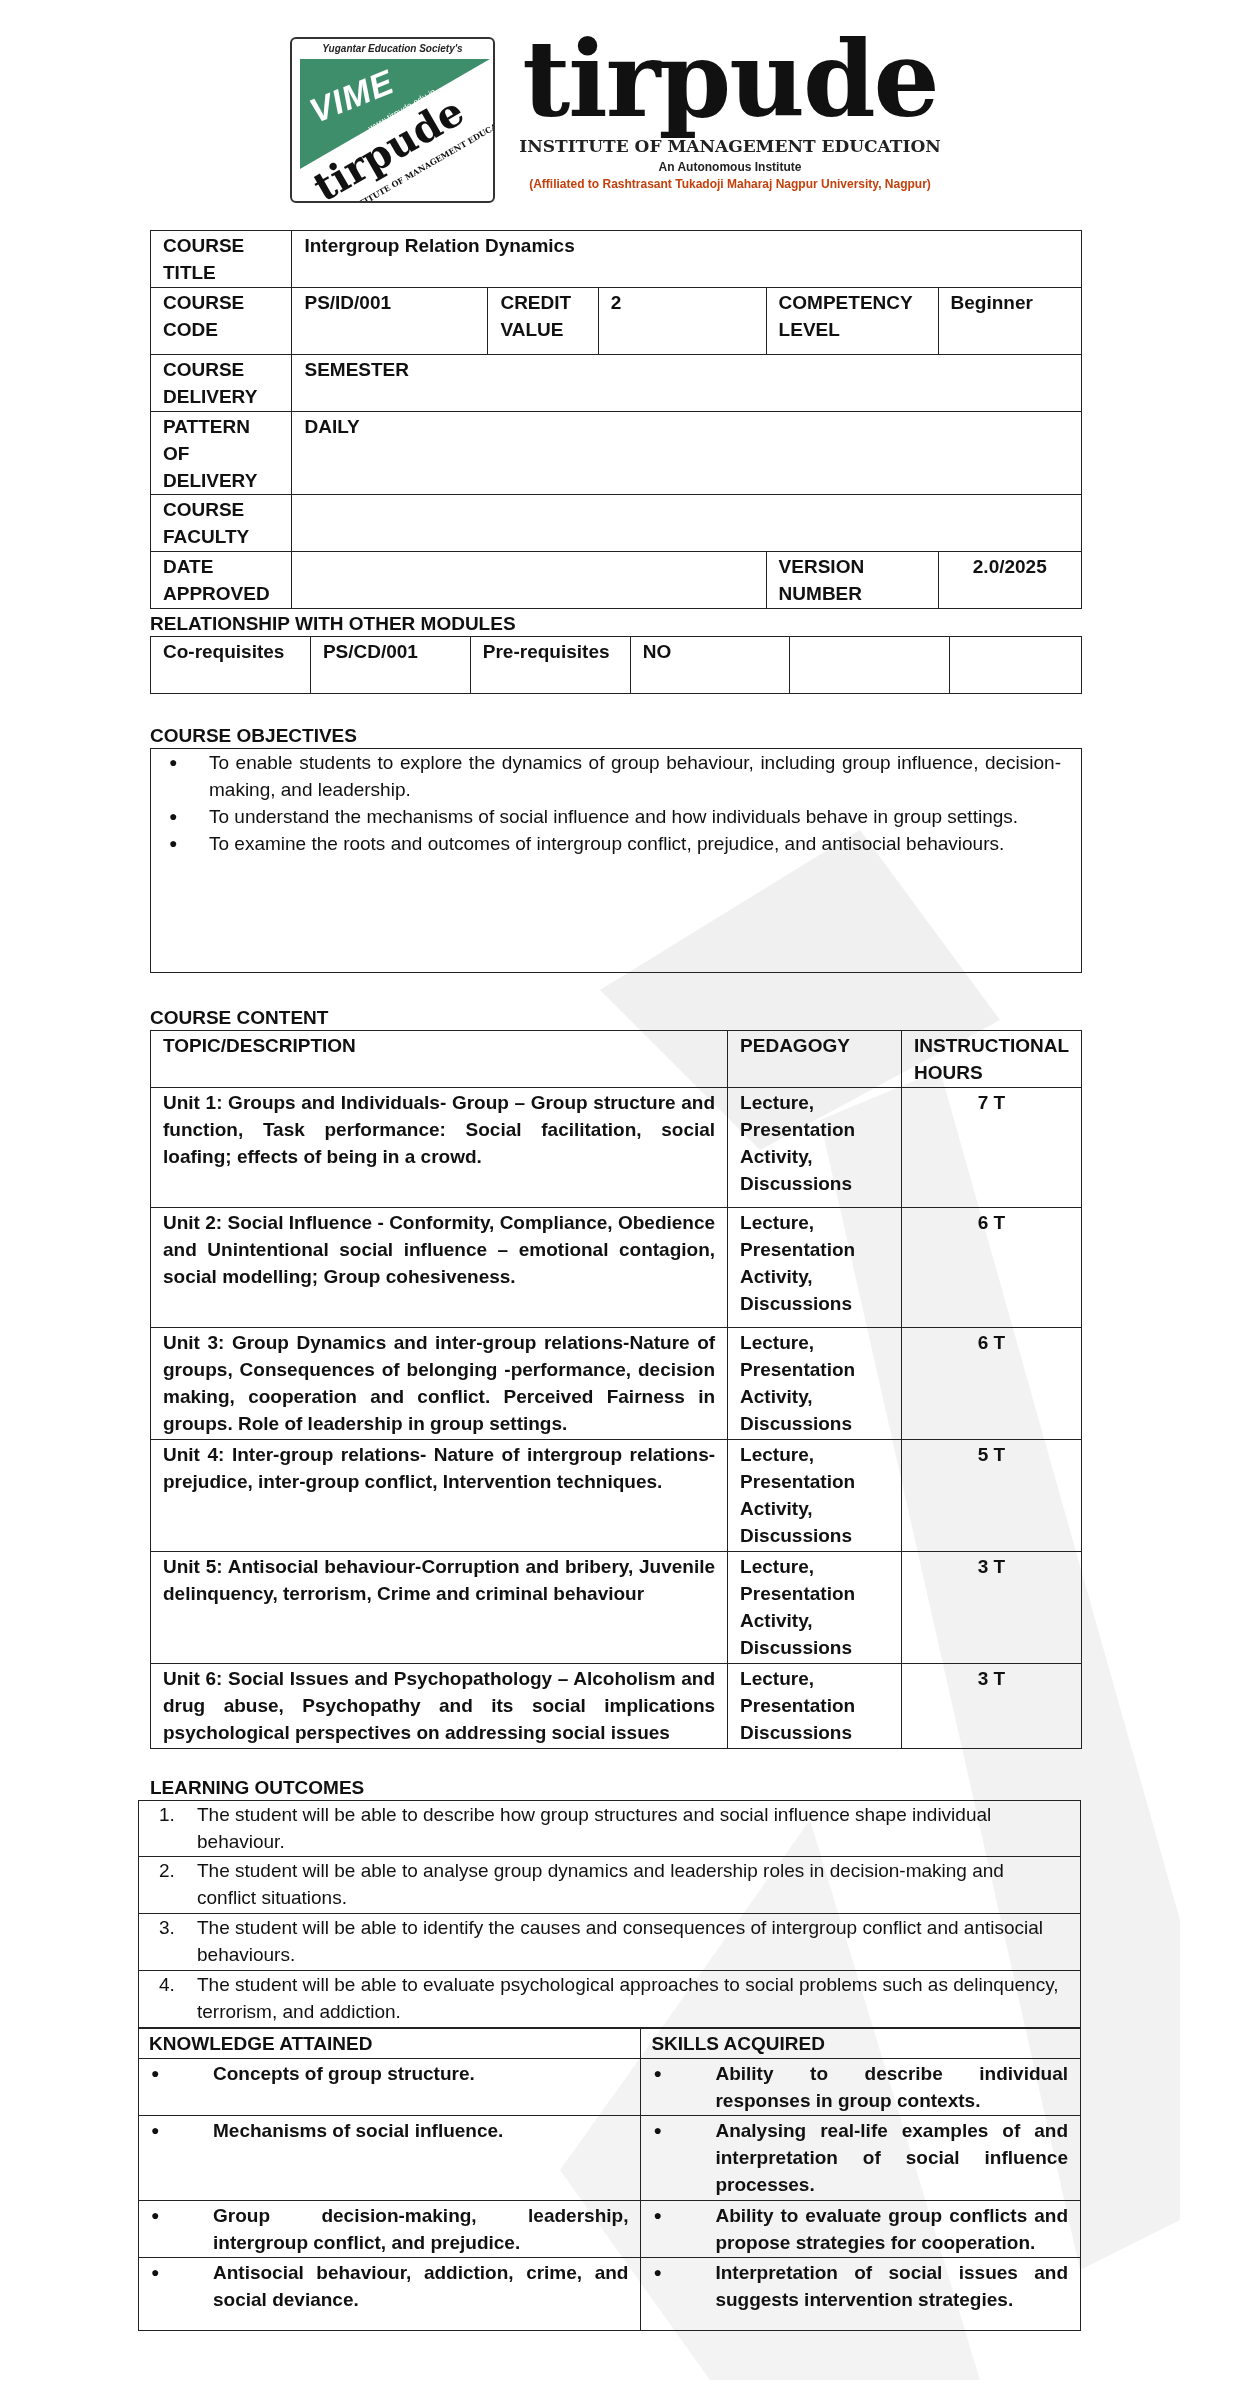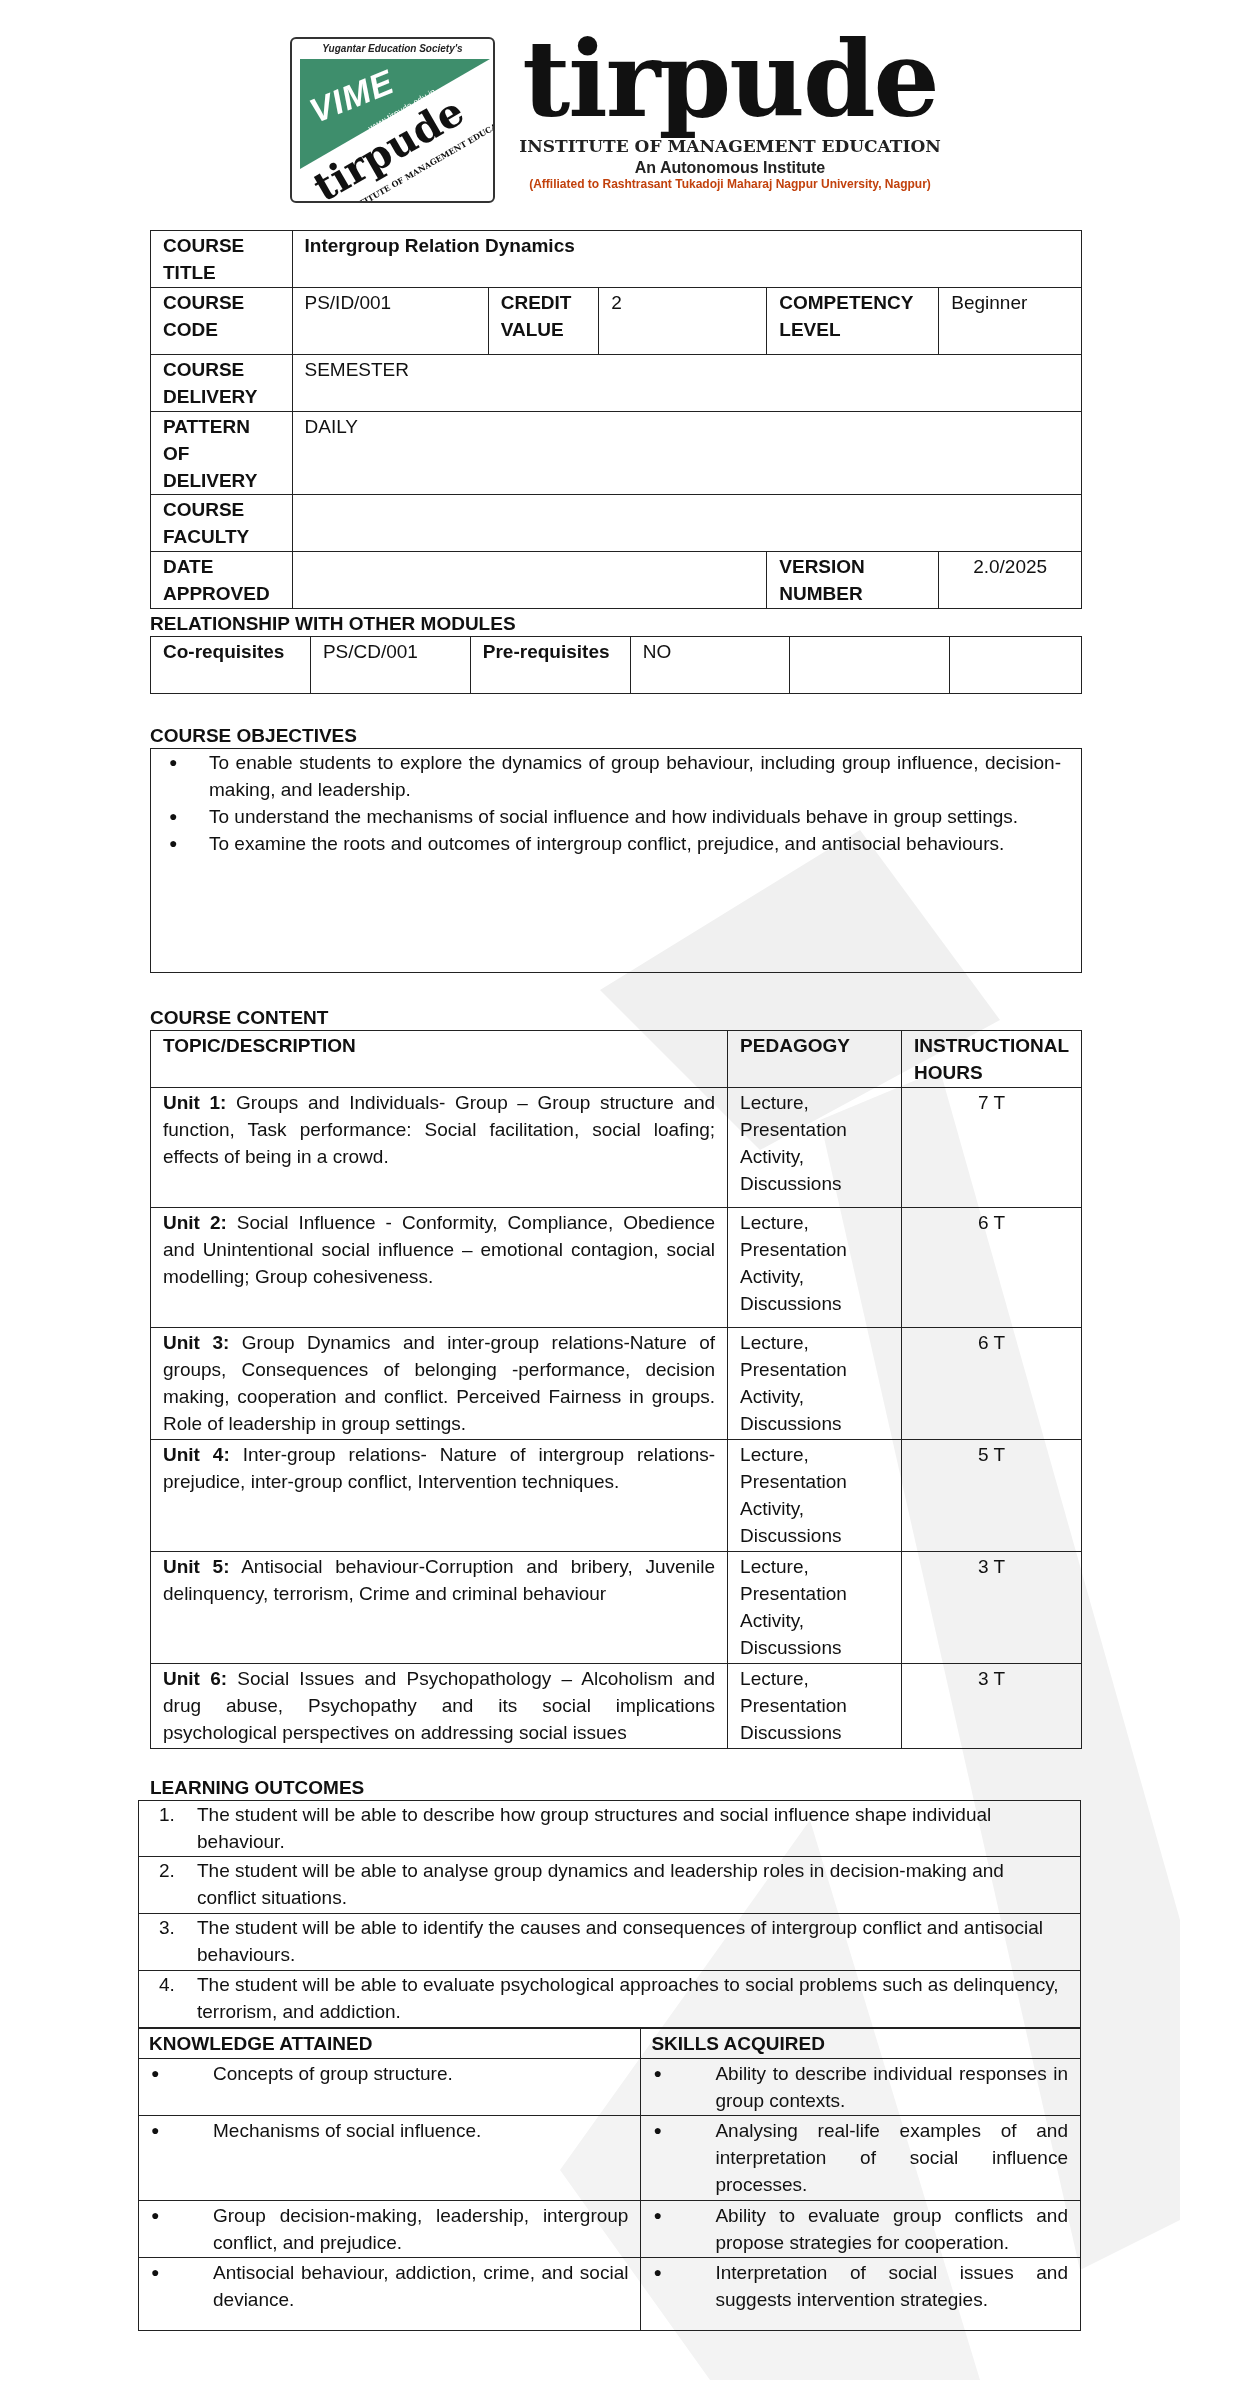--- a/index.html
+++ b/index.html
@@ -72,31 +72,31 @@
     }
     .brand-name {
       font-family: "DejaVu Serif", serif;
       font-size: 104px; font-weight: bold; color: #111;
       line-height: 110px; letter-spacing: -2px;
     }
     .brand-sub {
       font-family: "DejaVu Serif", serif;
       font-size: 17px; font-weight: bold; color: #222; line-height: 22px; margin-top: 0px;
     }
-    .brand-auto { font-size: 16px; font-weight: bold; color: #222; line-height: 17px; margin-top: 2px; }
+    .brand-auto { font-size: 12px; font-weight: bold; color: #222; line-height: 17px; margin-top: 2px; }
     .brand-aff { font-size: 12px; font-weight: bold; color: #c2410c; line-height: 17px; }
 
     
     table { border-collapse: collapse; position: absolute; }
     td, th {
       border: 1.5px solid #222;
       vertical-align: top;
       padding: 1px 12px 0 12px;
       text-align: left;
-      font-weight: normal;
+      font-weight: bold;
     }
     .b { font-weight: bold; }
     .c { text-align: center; }
     .j { text-align: justify; }
 
     .section-title {
       position: absolute; font-weight: bold; font-size: 19px; line-height: 24px;
     }
 
     

